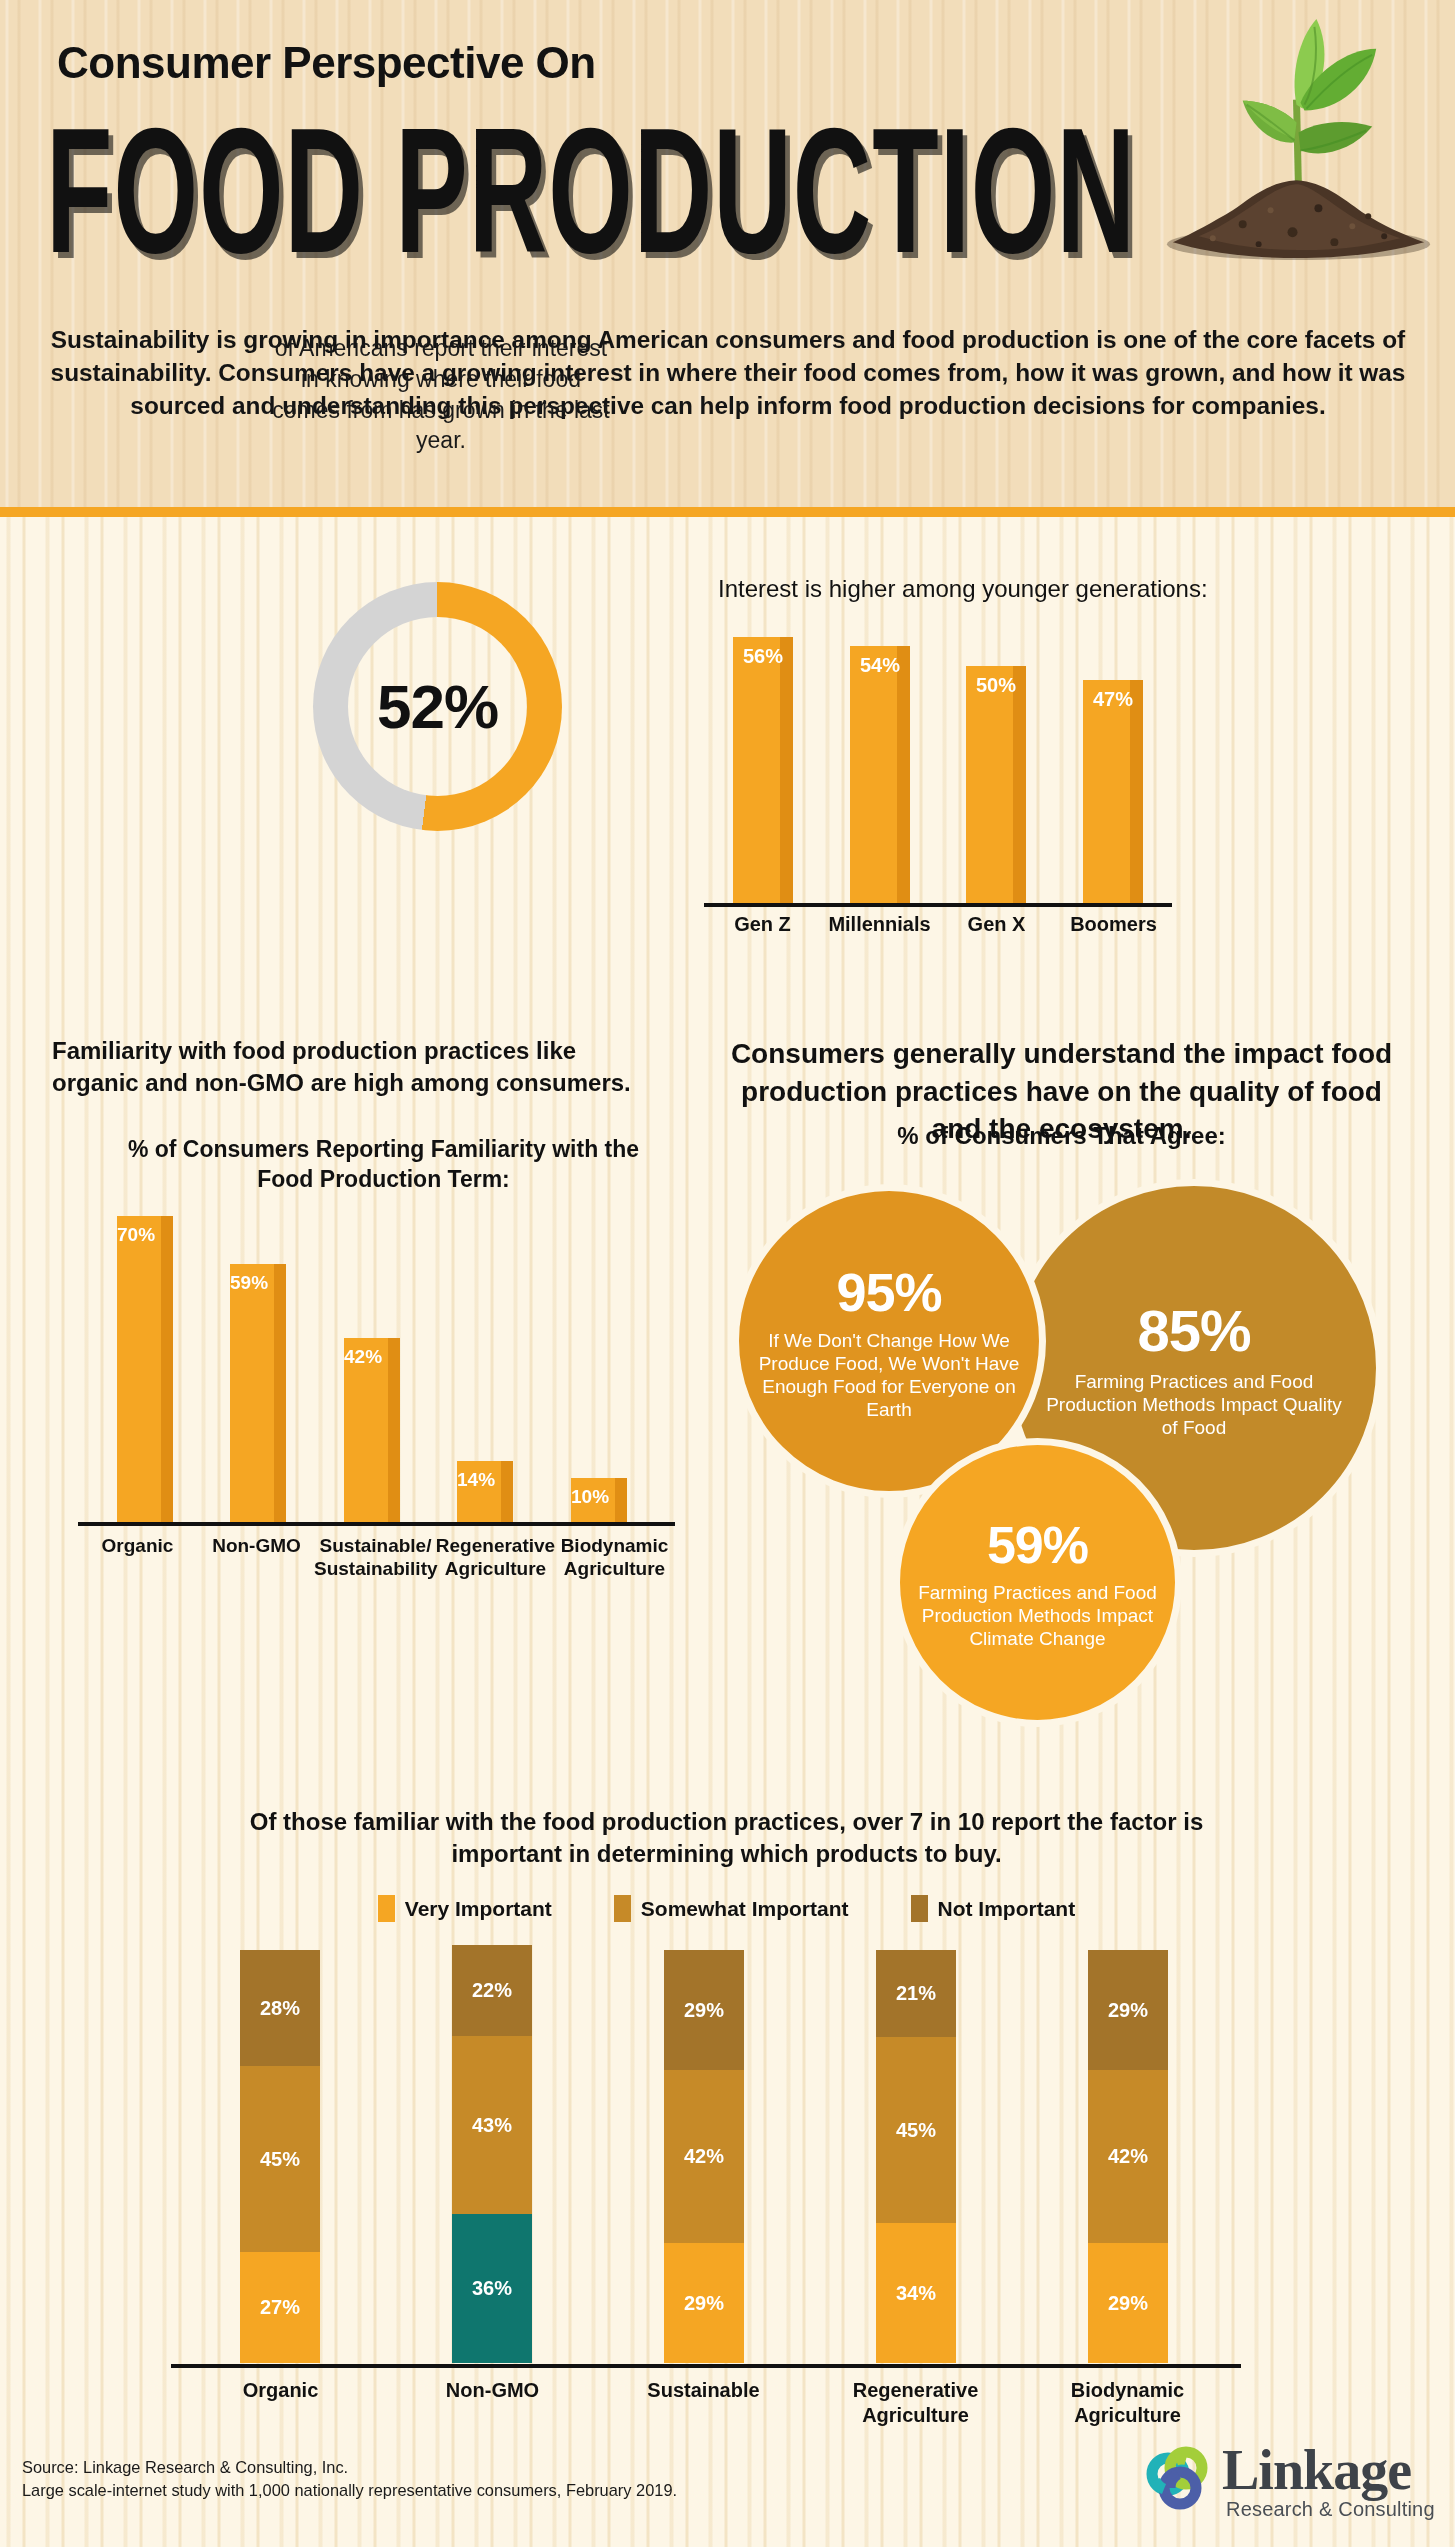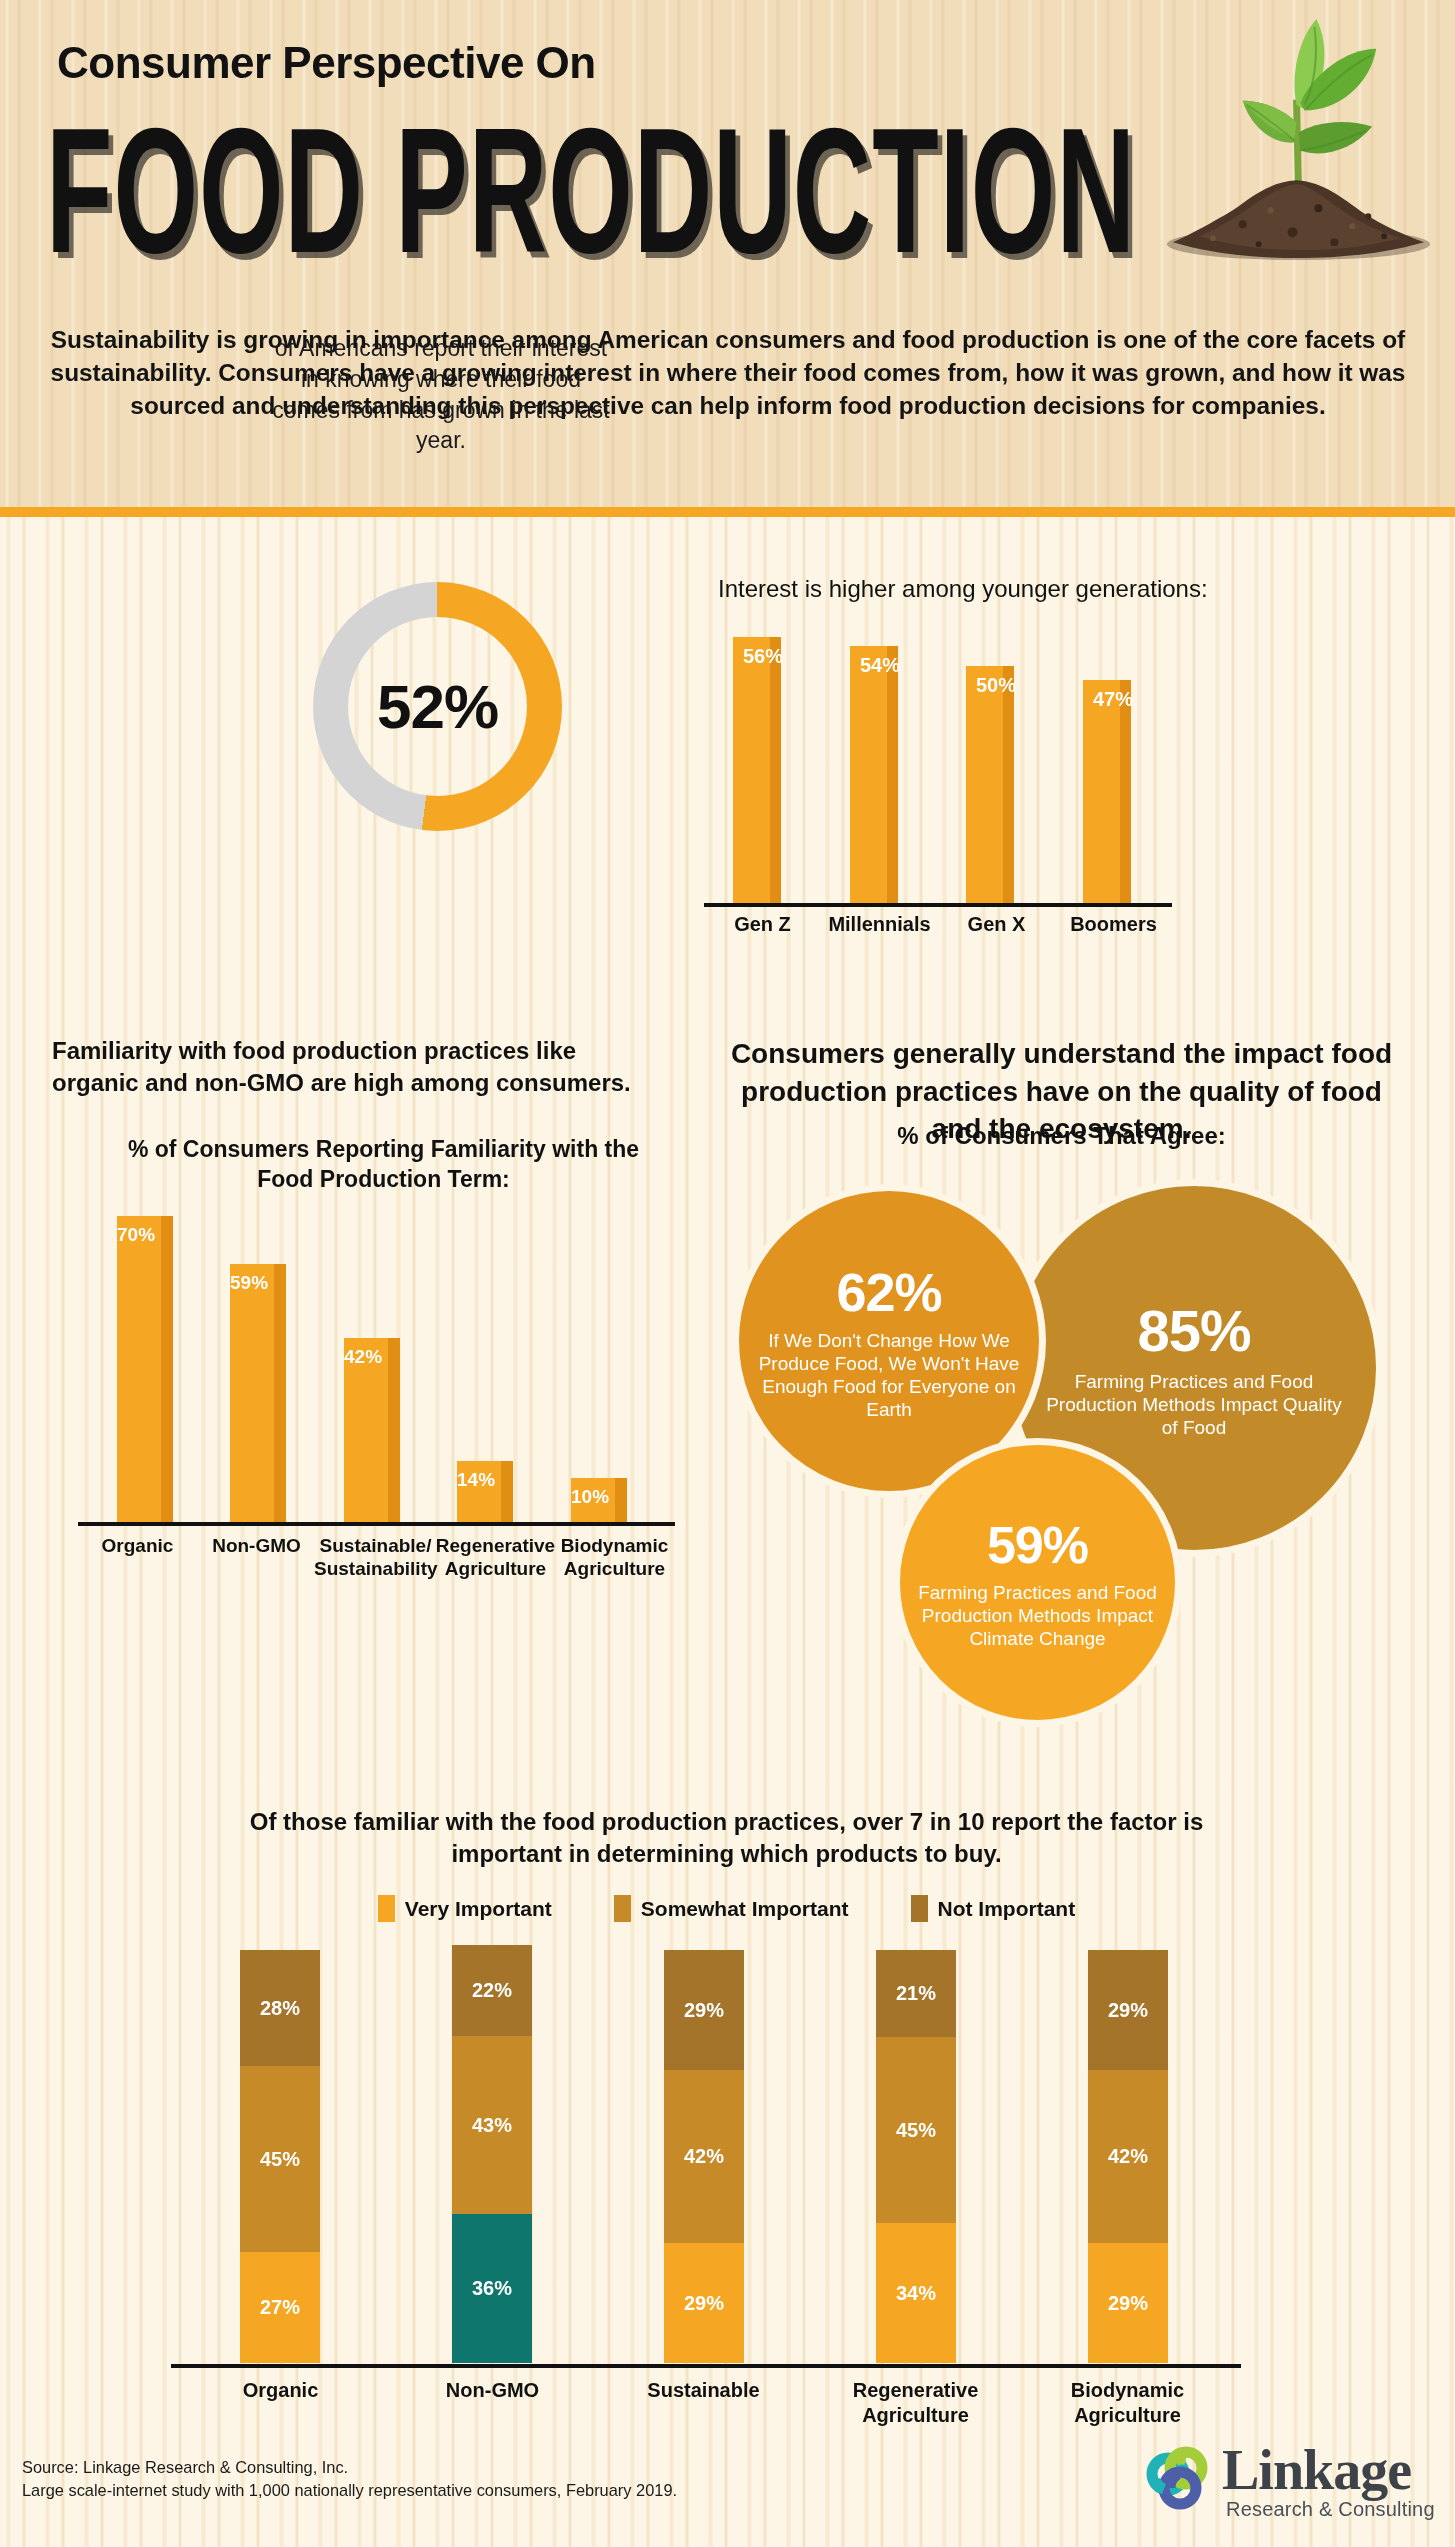--- a/index.html
+++ b/index.html
@@ -103,21 +103,21 @@
   }
 
   
   #gen-head {
     position:absolute; left:718px; top:575px; width:647px;
     font-size:24px; font-weight:normal; color:#111;
   }
   #gen-chart { position:absolute; left:704px; top:617px; width:468px; height:289px; }
   .gen-col { position:absolute; bottom:0; width:60px; }
   .gen-bar {
-    position:relative; width:48px;
+    position:relative; width:60px;
     background:linear-gradient(90deg,#f5a623 0%,#f5a623 78%,#e08e14 78%,#e08e14 100%);
   }
   .gen-bar-label {
     position:absolute; left:0; top:8px; width:60px; text-align:center;
     color:#fff; font-weight:bold; font-size:20px;
   }
   #gen-axis { position:absolute; left:704px; top:903px; width:468px; height:4px; background:#111; }
   .gen-tick {
     position:absolute; top:913px; width:119px; text-align:center;
     font-size:20px; font-weight:bold; color:#111;
@@ -329,21 +329,21 @@
 <div id="fam-axis"></div>
 
 <div id="agree-head">Consumers generally understand the impact food production practices have on the quality of food and the ecosystem.</div>
 <div id="agree-sub">% of Consumers That Agree:</div>
 
 <div class="agree-circle" id="circle-85">
   <div class="agree-pct">85%</div>
   <div class="agree-txt">Farming Practices and Food Production Methods Impact Quality of Food</div>
 </div>
 <div class="agree-circle" id="circle-62">
-  <div class="agree-pct">62%</div>
+  <div class="agree-pct">95%</div>
   <div class="agree-txt">If We Don't Change How We Produce Food, We Won't Have Enough Food for Everyone on Earth</div>
 </div>
 <div class="agree-circle" id="circle-59">
   <div class="agree-pct">59%</div>
   <div class="agree-txt">Farming Practices and Food Production Methods Impact Climate Change</div>
 </div>
 
 <div id="imp-head">Of those familiar with the food production practices, over 7 in 10 report the factor is important in determining which products to buy.</div>
 <div id="legend">
     <div class="legend-item">

